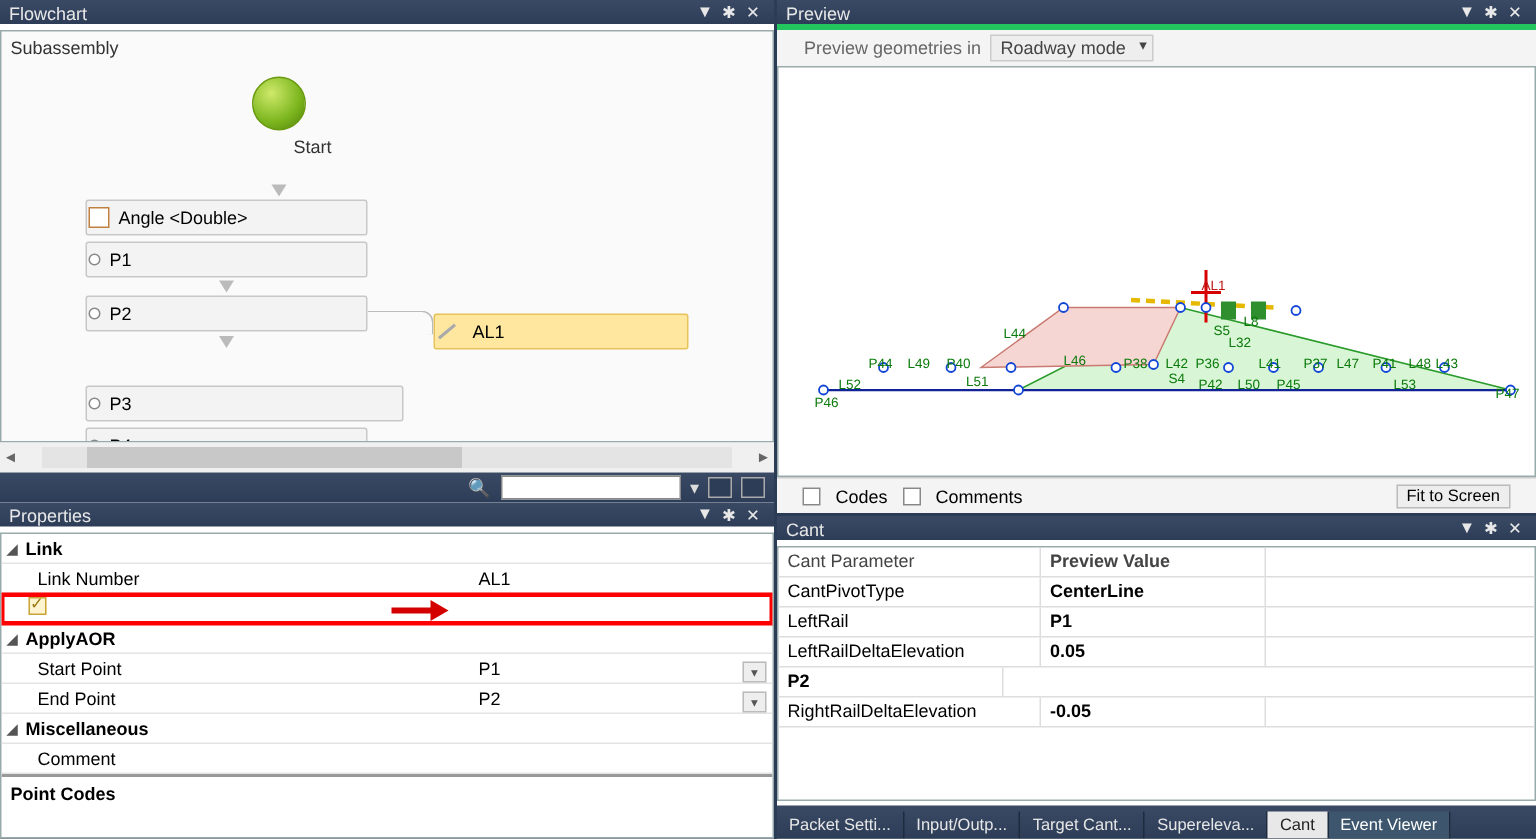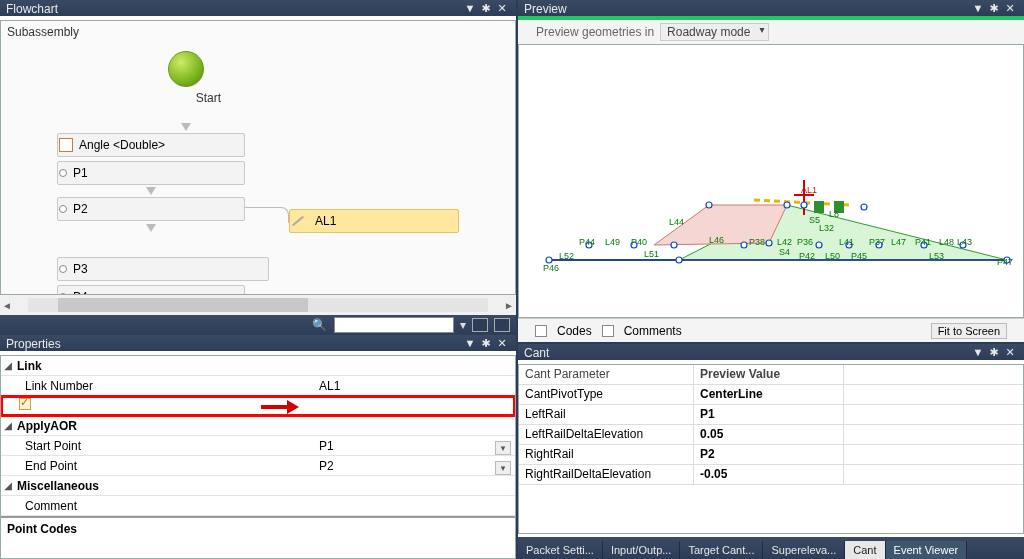--- a/index.html
+++ b/index.html
@@ -341,21 +341,20 @@
       </div>
       <div class="cant-row">
         <div class="cant-c1">LeftRail</div>
         <div class="cant-c2">P1</div>
       </div>
       <div class="cant-row">
         <div class="cant-c1">LeftRailDeltaElevation</div>
         <div class="cant-c2">0.05</div>
       </div>
       <div class="cant-row">
-        <div class="cant-c1">RightRail</div>
         <div class="cant-c2">P2</div>
       </div>
       <div class="cant-row">
         <div class="cant-c1">RightRailDeltaElevation</div>
         <div class="cant-c2">-0.05</div>
       </div>
     </div>
 
     <div class="tabs-bar">
       <span class="tab">Packet Setti...</span>

